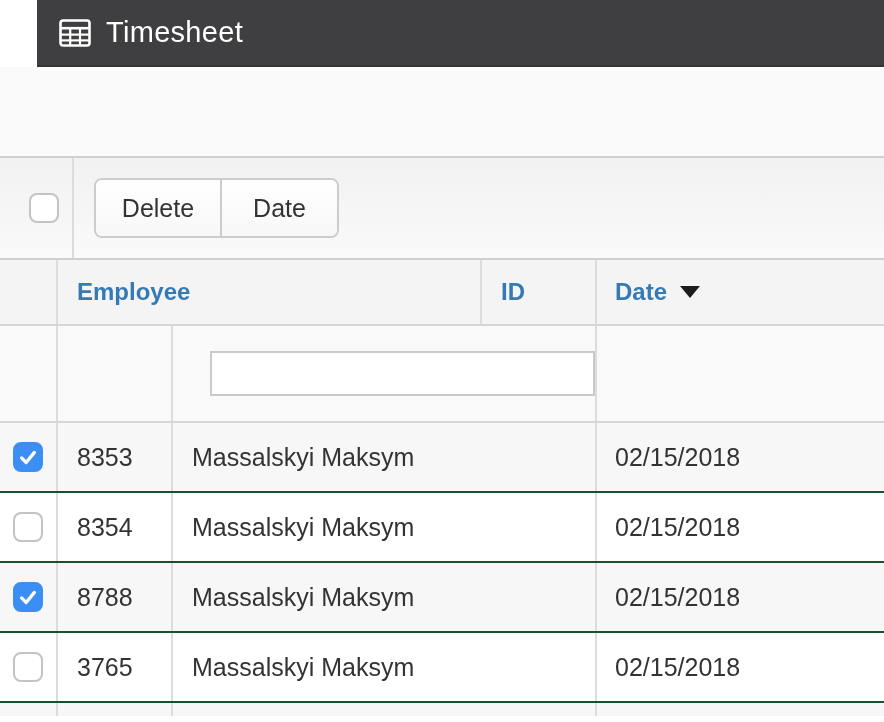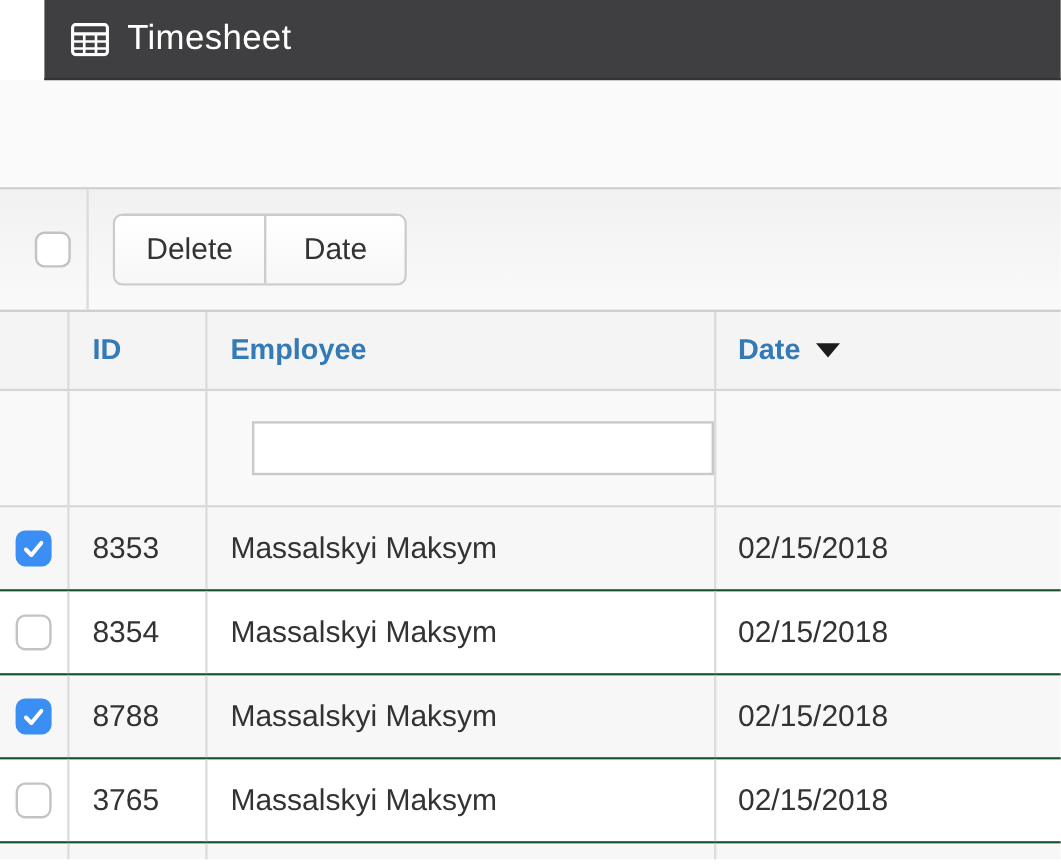--- a/index.html
+++ b/index.html
@@ -189,25 +189,25 @@
     <div class="toolbar-main">
       <div class="btn-group">
         <button class="btn btn-delete">Delete</button>
         <button class="btn btn-move">Date</button>
       </div>
     </div>
   </div>
 
   <div class="grid-row thead">
     <div class="cell cell-cb"></div>
+    <div class="cell cell-emp">
+      <span class="col-label">Employee</span>
+    </div>
     <div class="cell cell-id">
       <span class="col-label">ID</span>
-    </div>
-    <div class="cell cell-emp">
-      <span class="col-label">Employee</span>
     </div>
     <div class="cell cell-date">
       <span class="col-label">Date</span>
       <span class="sort-caret"></span>
     </div>
   </div>
 
   <div class="grid-row filter-row">
     <div class="cell cell-cb"></div>
     <div class="cell cell-id"></div>

